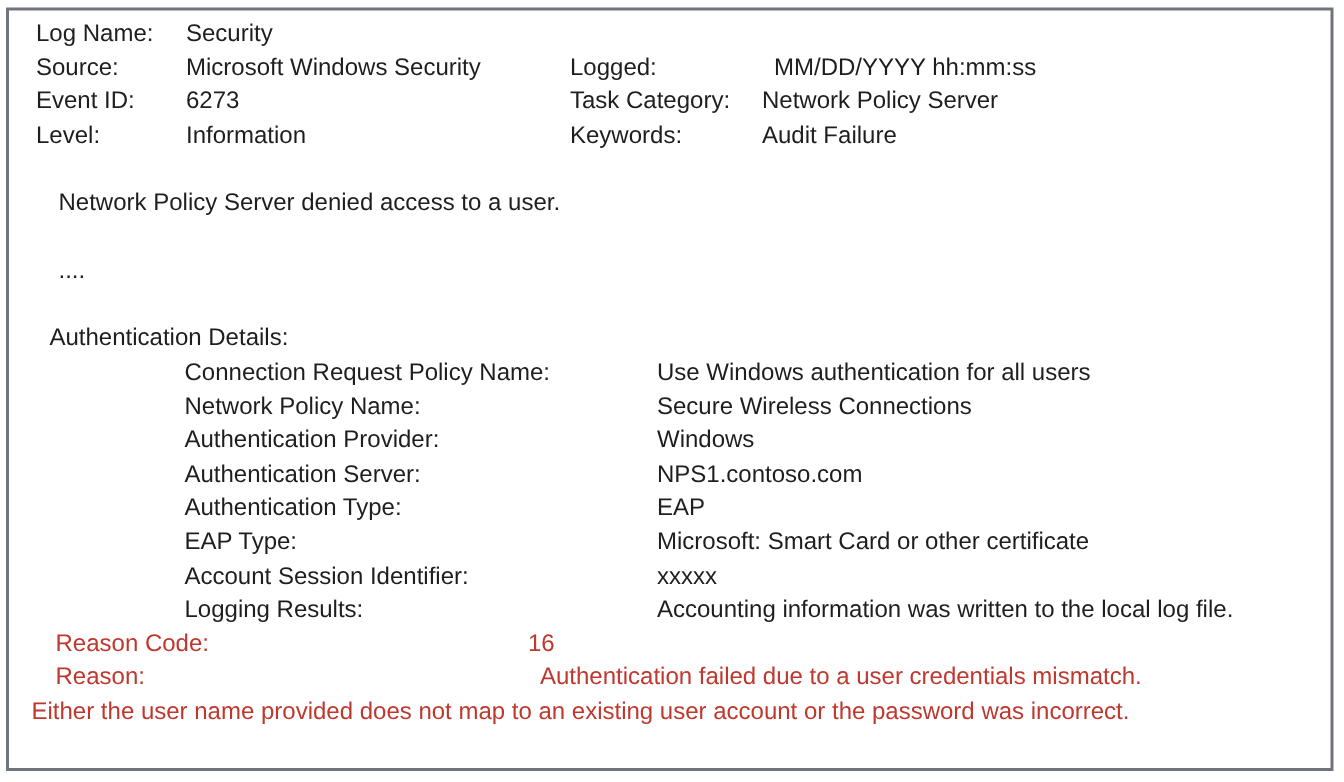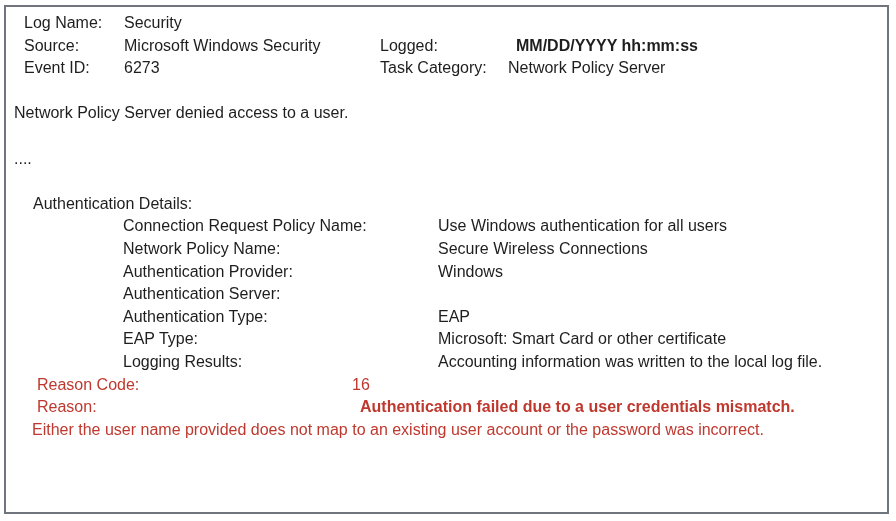--- a/index.html
+++ b/index.html
@@ -34,28 +34,28 @@
   .line {
     height: 22.6px;
     line-height: 22.6px;
     white-space: nowrap;
   }
   .hrow { display: flex; padding-left: 18px; }
   .hl  { width: 100px; flex: none; }
   .hv  { width: 244px; flex: none; }
   .hl2 { width: 128px; flex: none; margin-left: 12px; }
   .hv2 { flex: none; }
-  .body-line { padding-left: 8px; }
+  .body-line { padding-left: 33px; }
   .section-title { padding-left: 27px; }
   .arow { display: flex; padding-left: 117px; gap: 42px; }
   .al { width: 273px; flex: none; }
   .av { flex: none; }
   .red { color: var(--red); padding-left: 31px; }
-  .pad8 { padding-left: 8px; font-weight: bold; }
-  .footer-red { padding-left: 26px; color: var(--red); }
+  .pad8 { padding-left: 8px; }
+  .footer-red { padding-left: 15px; color: var(--red); }
 </style>
 </head>
 <body>
 
 <div class="frame">
   <div class="content">
 
     <div class="line hrow">
       <span class="hl">Log Name:</span>
       <span class="hv">Security</span>
@@ -68,20 +68,26 @@
       <span class="hv2 pad8">MM/DD/YYYY hh:mm:ss</span>
     </div>
 
     <div class="line hrow">
       <span class="hl">Event ID:</span>
       <span class="hv">6273</span>
       <span class="hl2">Task Category:</span>
       <span class="hv2">Network Policy Server</span>
     </div>
 
+    <div class="line hrow">
+      <span class="hl">Level:</span>
+      <span class="hv">Information</span>
+      <span class="hl2">Keywords:</span>
+      <span class="hv2">Audit Failure</span>
+    </div>
 
     <div class="line"></div>
 
     <div class="line body-line">Network Policy Server denied access to a user.</div>
 
     <div class="line"></div>
 
     <div class="line body-line">....</div>
 
     <div class="line"></div>
@@ -95,28 +101,33 @@
     <div class="line arow">
       <span class="al">Network Policy Name:</span>
       <span class="av">Secure Wireless Connections</span>
     </div>
     <div class="line arow">
       <span class="al">Authentication Provider:</span>
       <span class="av">Windows</span>
     </div>
     <div class="line arow">
       <span class="al">Authentication Server:</span>
+      <span class="av">NPS1.contoso.com</span>
     </div>
     <div class="line arow">
       <span class="al">Authentication Type:</span>
       <span class="av">EAP</span>
     </div>
     <div class="line arow">
       <span class="al">EAP Type:</span>
       <span class="av">Microsoft: Smart Card or other certificate</span>
+    </div>
+    <div class="line arow">
+      <span class="al">Account Session Identifier:</span>
+      <span class="av">xxxxx</span>
     </div>
     <div class="line arow">
       <span class="al">Logging Results:</span>
       <span class="av">Accounting information was written to the local log file.</span>
     </div>
     <div class="line arow red">
       <span class="al">Reason Code:</span>
       <span class="av">16</span>
     </div>
     <div class="line arow red">

